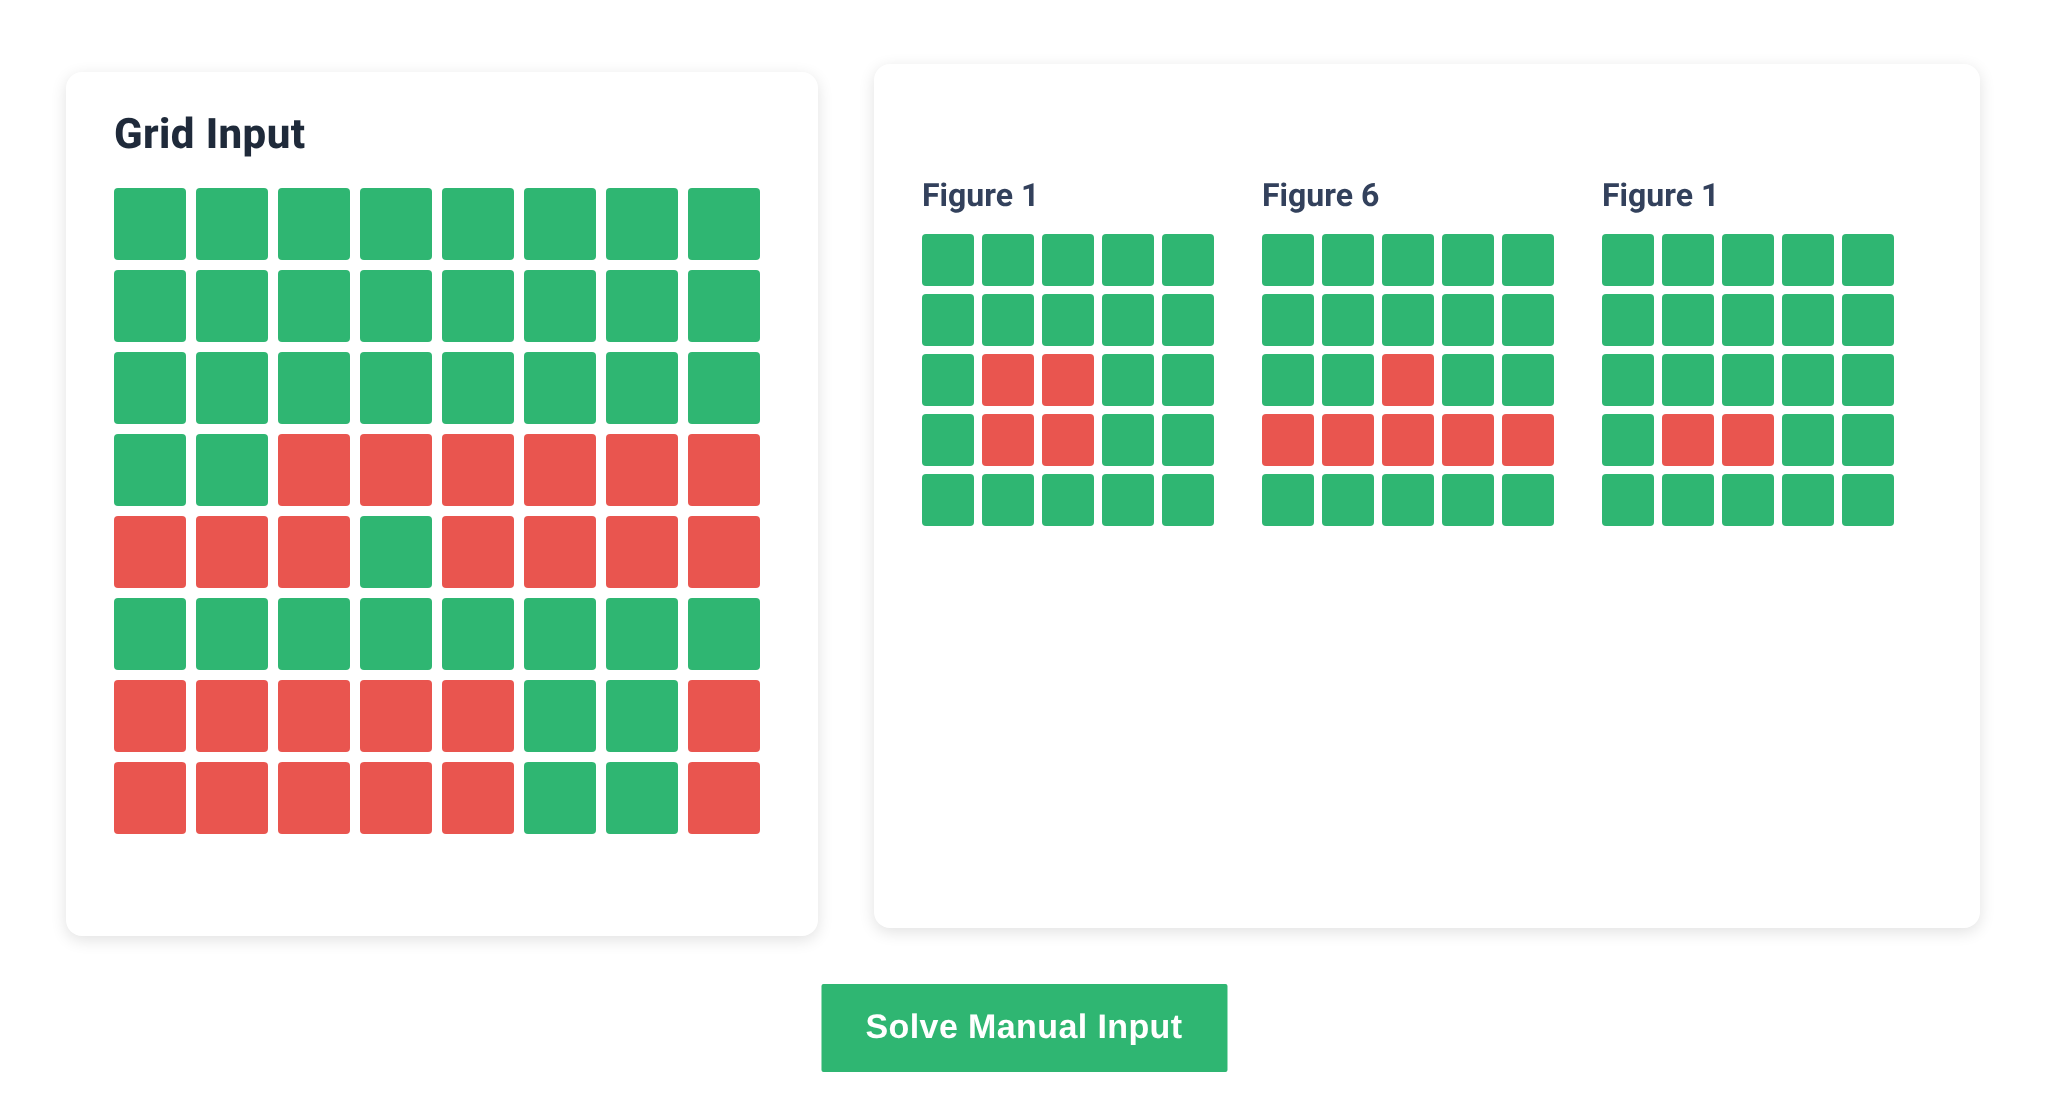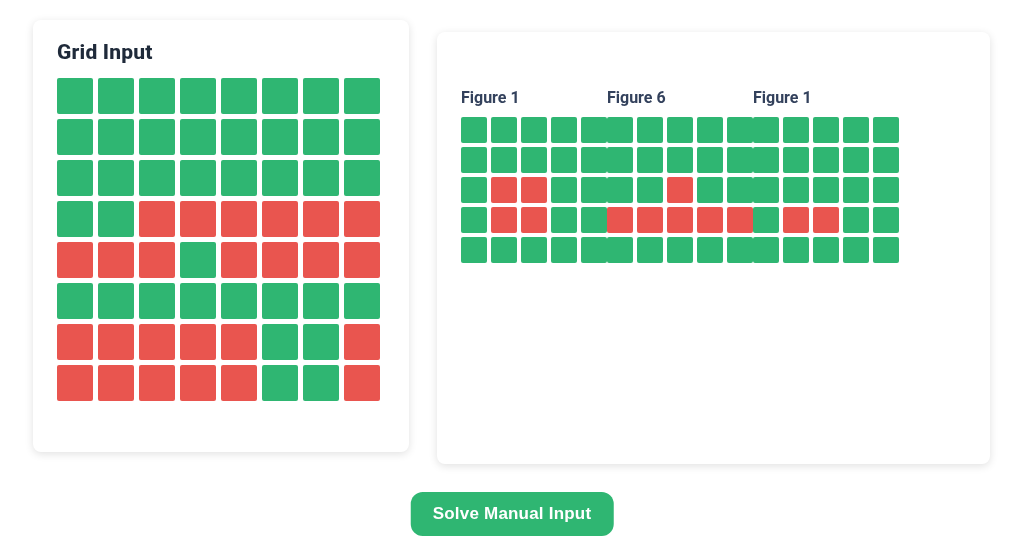--- a/index.html
+++ b/index.html
@@ -14,21 +14,21 @@
   }
   .panel {
     background: #ffffff;
     border-radius: 8px;
     box-shadow: 0 2px 8px rgba(0,0,0,0.12);
     padding: 20px 24px 24px 24px;
     position: absolute;
   }
   .panel-grid {
     left: 33px;
-    top: 20px;
+    top: 36px;
     width: 376px;
     height: 432px;
   }
   .panel-figures {
     left: 437px;
     top: 32px;
     width: 553px;
     height: 432px;
     padding-top: 56px;
   }
@@ -56,20 +56,21 @@
     width: 100%;
     height: 100%;
     border-radius: 2px;
     cursor: pointer;
   }
   .g { background: #2fb672; }
   .r { background: #e9554f; }
 
   .figures-row {
     display: flex;
+    gap: 24px;
     align-items: flex-end;
   }
   .figure-block { }
   .figure-label {
     font-weight: 700;
     font-size: 16px;
     color: #33415c;
     margin: 0 0 10px 0;
   }
   .figure-grid {
@@ -85,21 +86,21 @@
     cursor: pointer;
   }
   .solve-btn {
     position: absolute;
     left: 50%;
     transform: translateX(-50%);
     top: 492px;
     background: #2fb672;
     color: #ffffff;
     border: none;
-    border-radius: 12px;
+    border-radius: 1px;
     padding: 12px 22px;
     font-size: 17px;
     font-weight: 700;
     cursor: pointer;
     letter-spacing: 0.2px;
   }
 </style>
 </head>
 <body>
 

